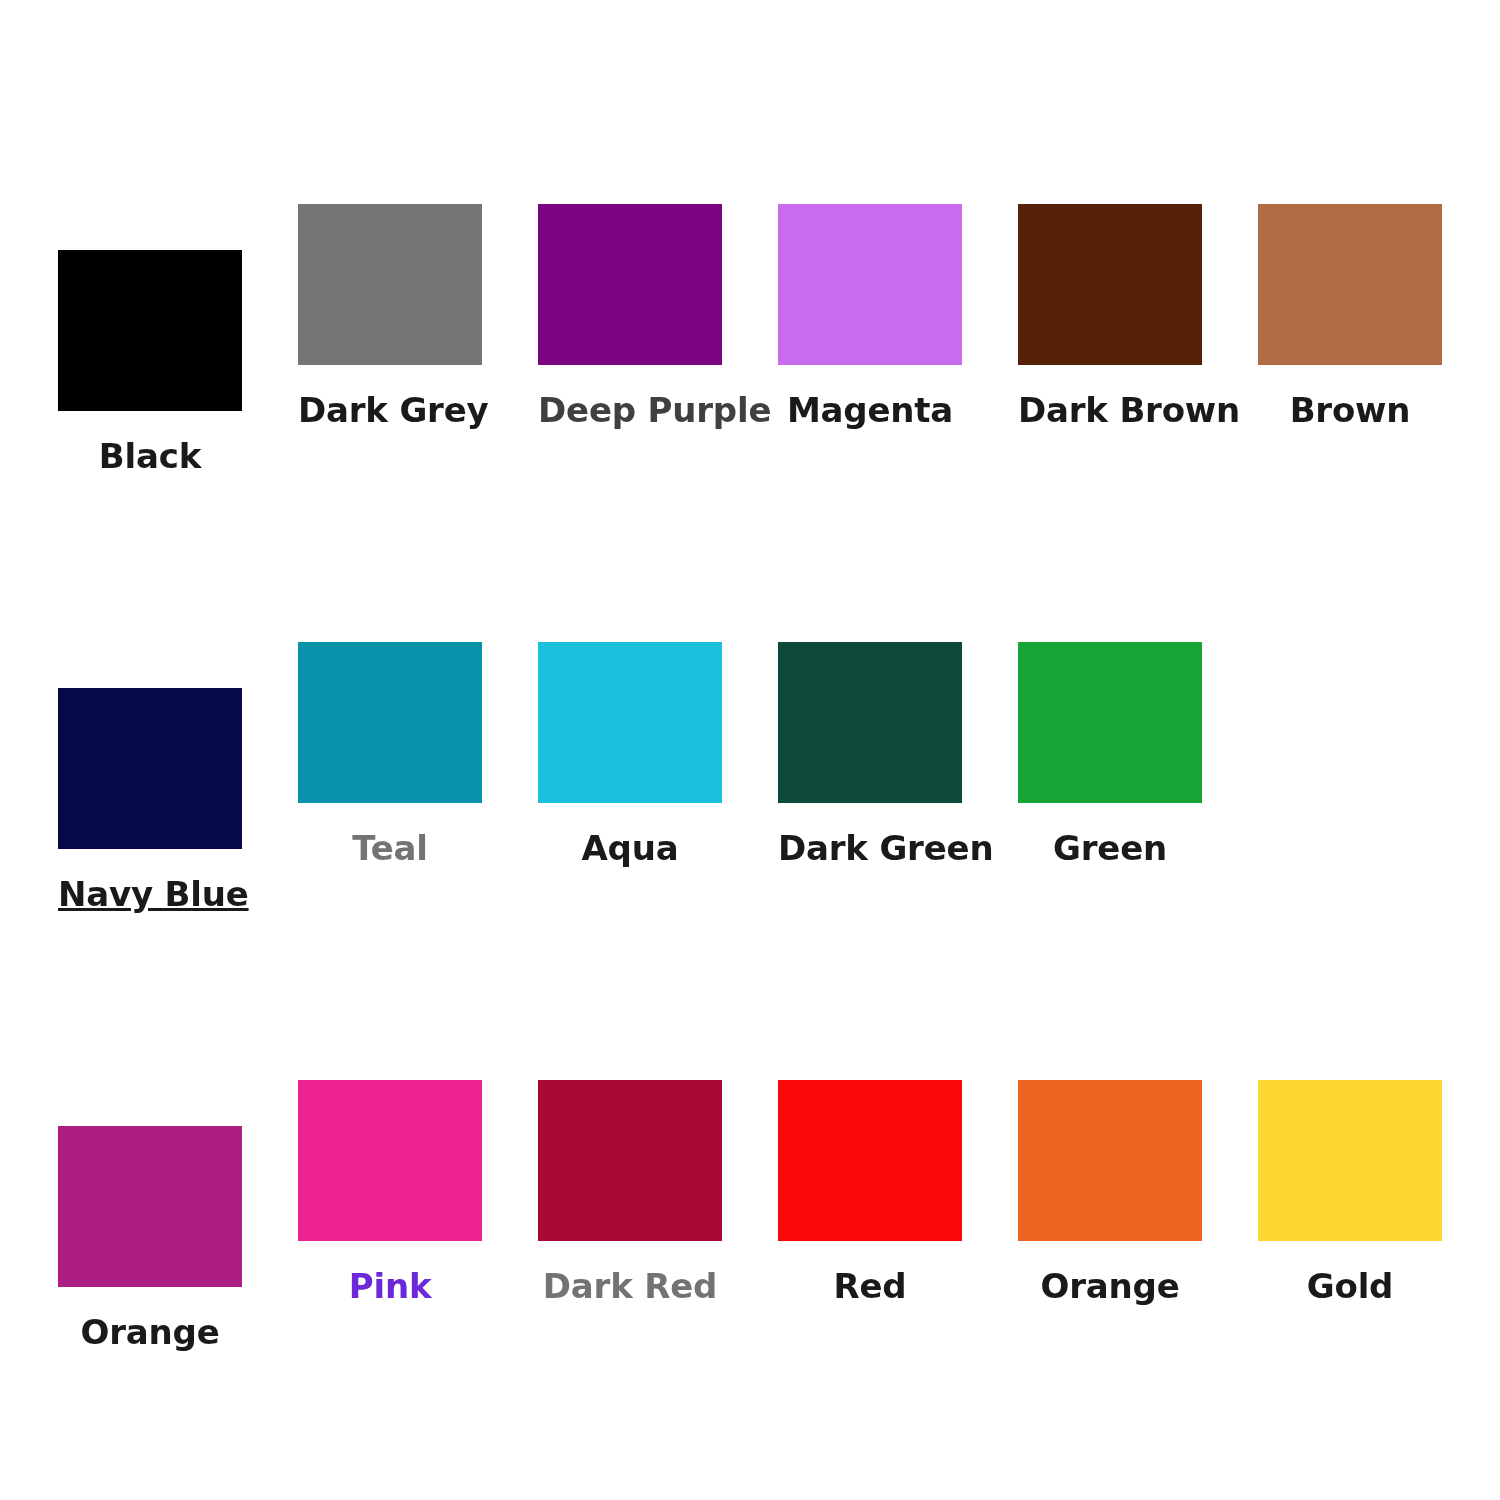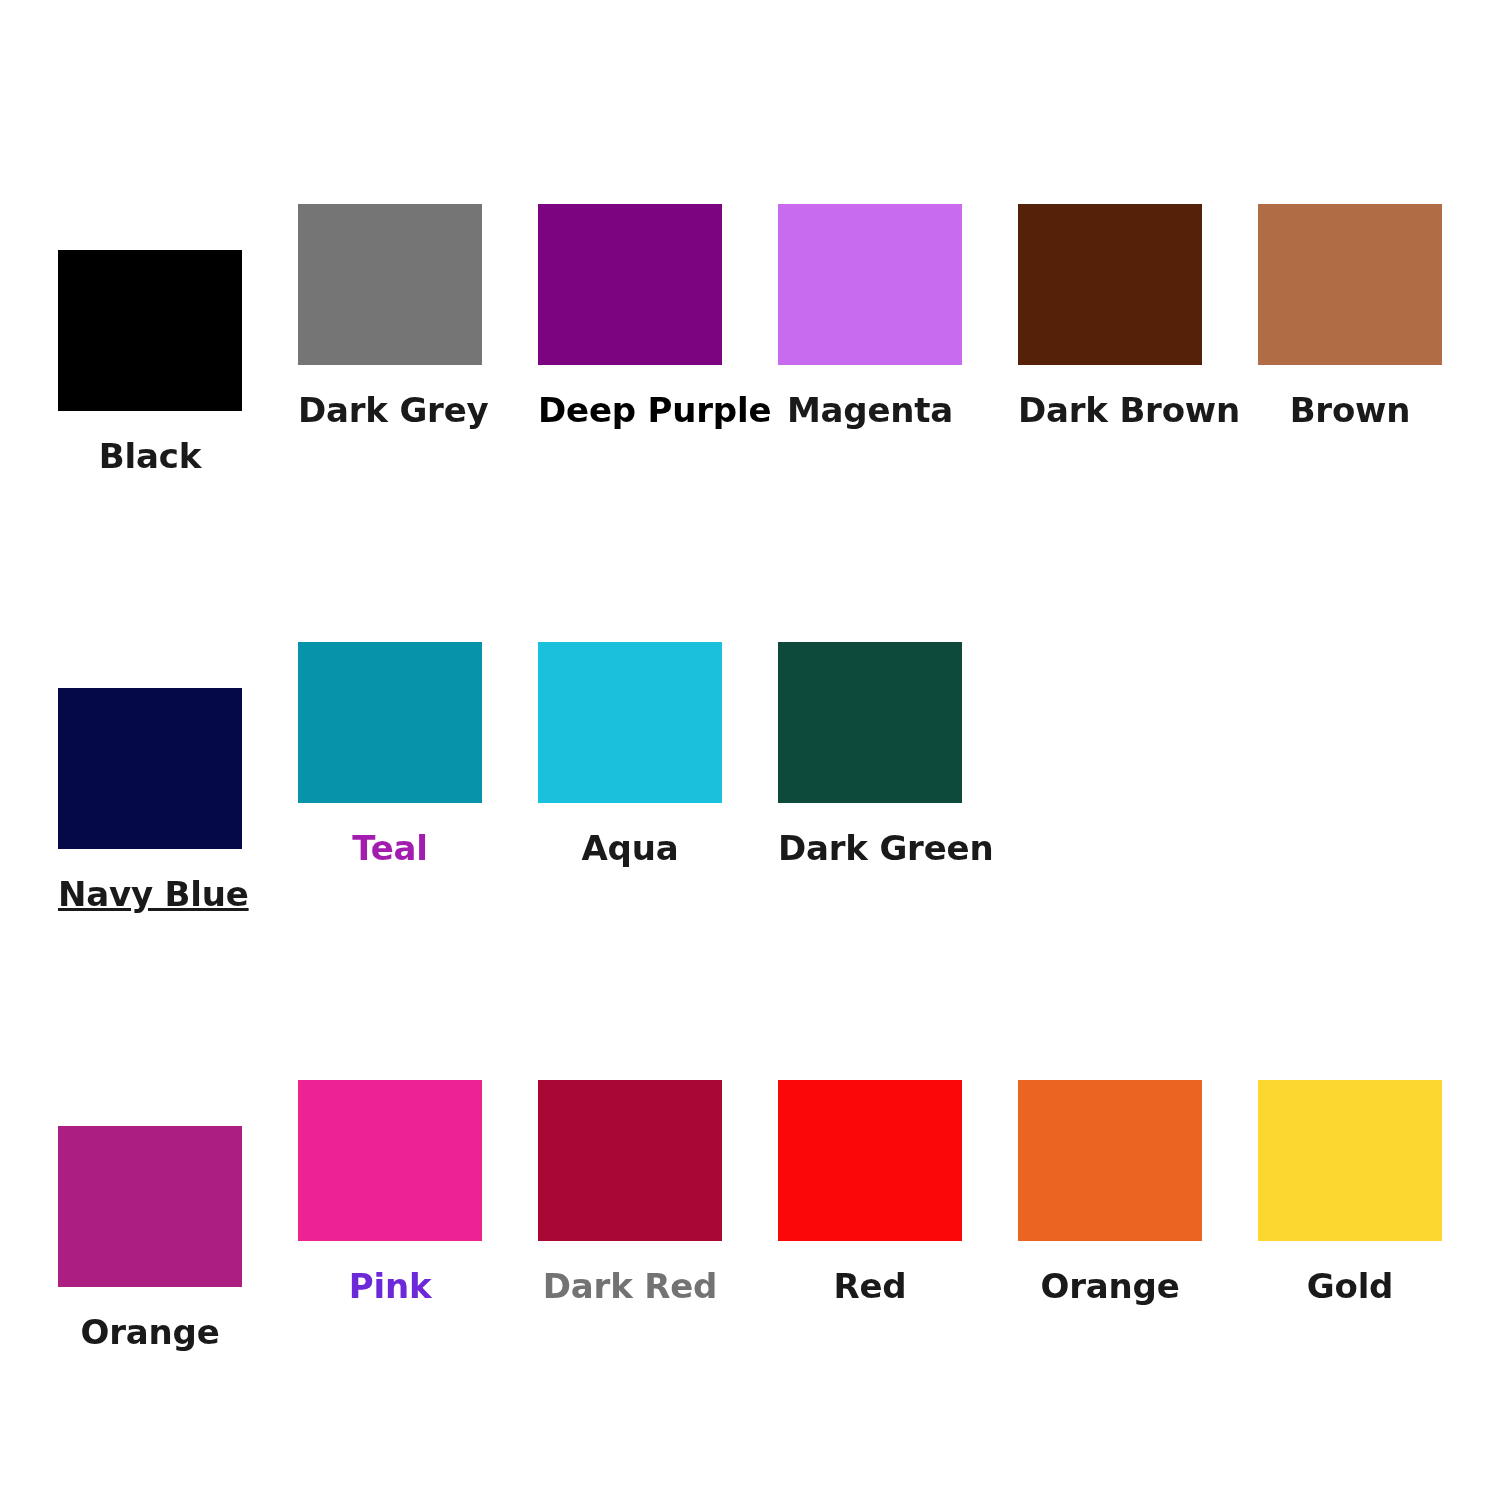--- a/index.html
+++ b/index.html
@@ -76,21 +76,21 @@
     <div class="swatch-cell">
       <div class="swatch-chip" style="background-color: rgb(0, 0, 0);"></div>
       <div class="swatch-label" style="color: rgb(26, 26, 26);">Black</div>
     </div>
     <div class="swatch-cell">
       <div class="swatch-chip" style="background-color: rgb(117, 117, 117);"></div>
       <div class="swatch-label" style="color: rgb(26, 26, 26);">Dark Grey</div>
     </div>
     <div class="swatch-cell">
       <div class="swatch-chip" style="background-color: rgb(125, 4, 128);"></div>
-      <div class="swatch-label" style="color: #000000;">Deep Purple</div>
+      <div class="swatch-label" style="color: #404040;">Deep Purple</div>
     </div>
     <div class="swatch-cell">
       <div class="swatch-chip" style="background-color: rgb(200, 107, 238);"></div>
       <div class="swatch-label" style="color: rgb(26, 26, 26);">Magenta</div>
     </div>
     <div class="swatch-cell">
       <div class="swatch-chip" style="background-color: rgb(85, 33, 9);"></div>
       <div class="swatch-label" style="color: rgb(26, 26, 26);">Dark Brown</div>
     </div>
     <div class="swatch-cell">
@@ -99,29 +99,33 @@
     </div>
   </div>
 
   <div class="palette-row row-1">
     <div class="swatch-cell">
       <div class="swatch-chip" style="background-color: rgb(6, 9, 72);"></div>
       <div class="swatch-label" style="color: rgb(26, 26, 26); text-decoration: underline;">Navy Blue</div>
     </div>
     <div class="swatch-cell">
       <div class="swatch-chip" style="background-color: rgb(7, 148, 171);"></div>
-      <div class="swatch-label" style="color: #a21caf;">Teal</div>
+      <div class="swatch-label" style="color: #737373;">Teal</div>
     </div>
     <div class="swatch-cell">
       <div class="swatch-chip" style="background-color: rgb(25, 193, 221);"></div>
       <div class="swatch-label" style="color: rgb(26, 26, 26);">Aqua</div>
     </div>
     <div class="swatch-cell">
       <div class="swatch-chip" style="background-color: rgb(13, 74, 60);"></div>
       <div class="swatch-label" style="color: rgb(26, 26, 26);">Dark Green</div>
+    </div>
+    <div class="swatch-cell">
+      <div class="swatch-chip" style="background-color: rgb(23, 164, 55);"></div>
+      <div class="swatch-label" style="color: rgb(26, 26, 26);">Green</div>
     </div>
   </div>
 
   <div class="palette-row row-2">
     <div class="swatch-cell">
       <div class="swatch-chip" style="background-color: rgb(172, 30, 129);"></div>
       <div class="swatch-label" style="color: rgb(26, 26, 26);">Orange</div>
     </div>
     <div class="swatch-cell">
       <div class="swatch-chip" style="background-color: rgb(237, 35, 147);"></div>

